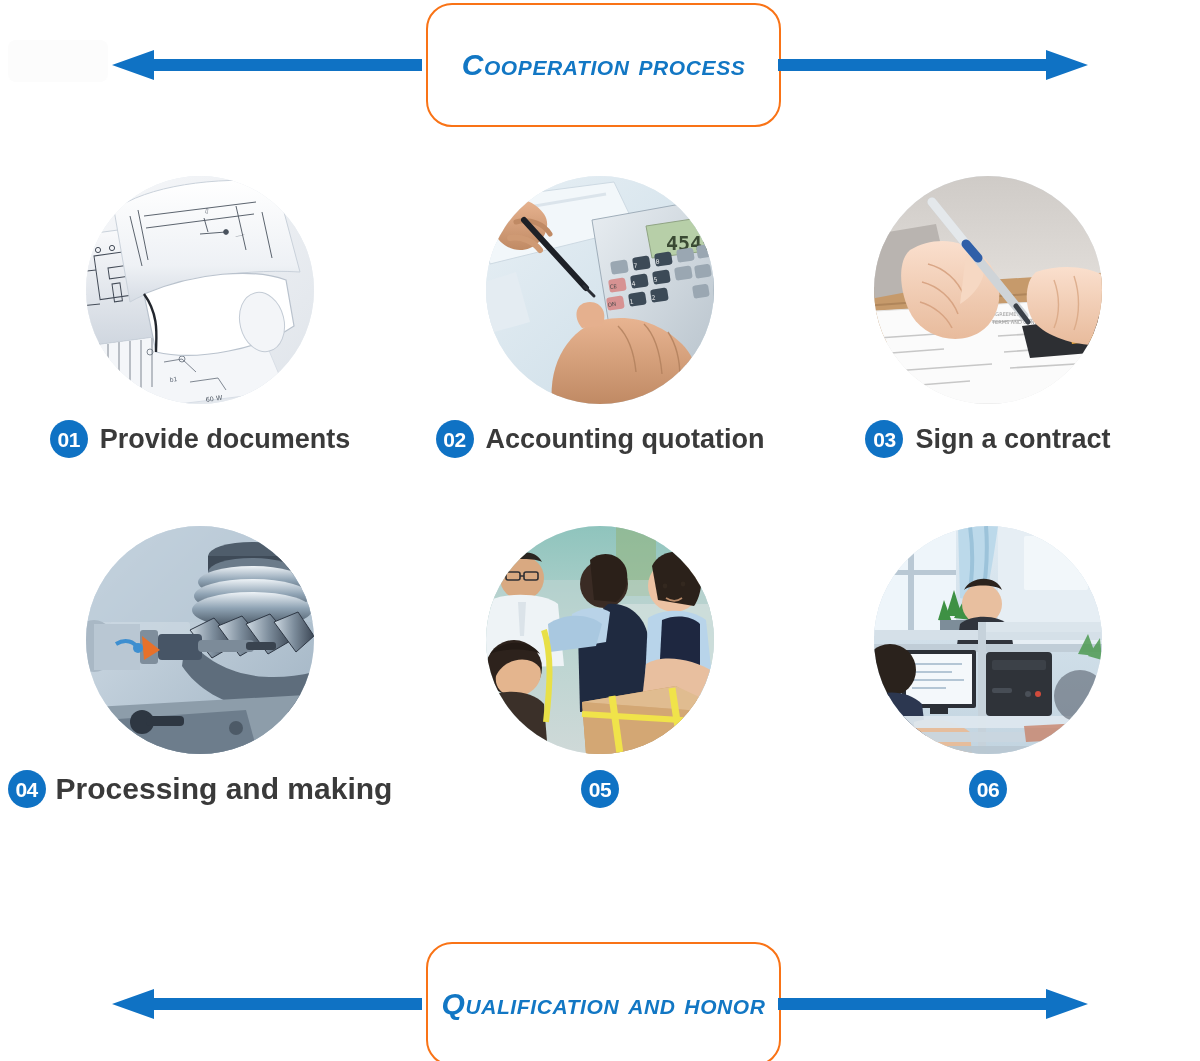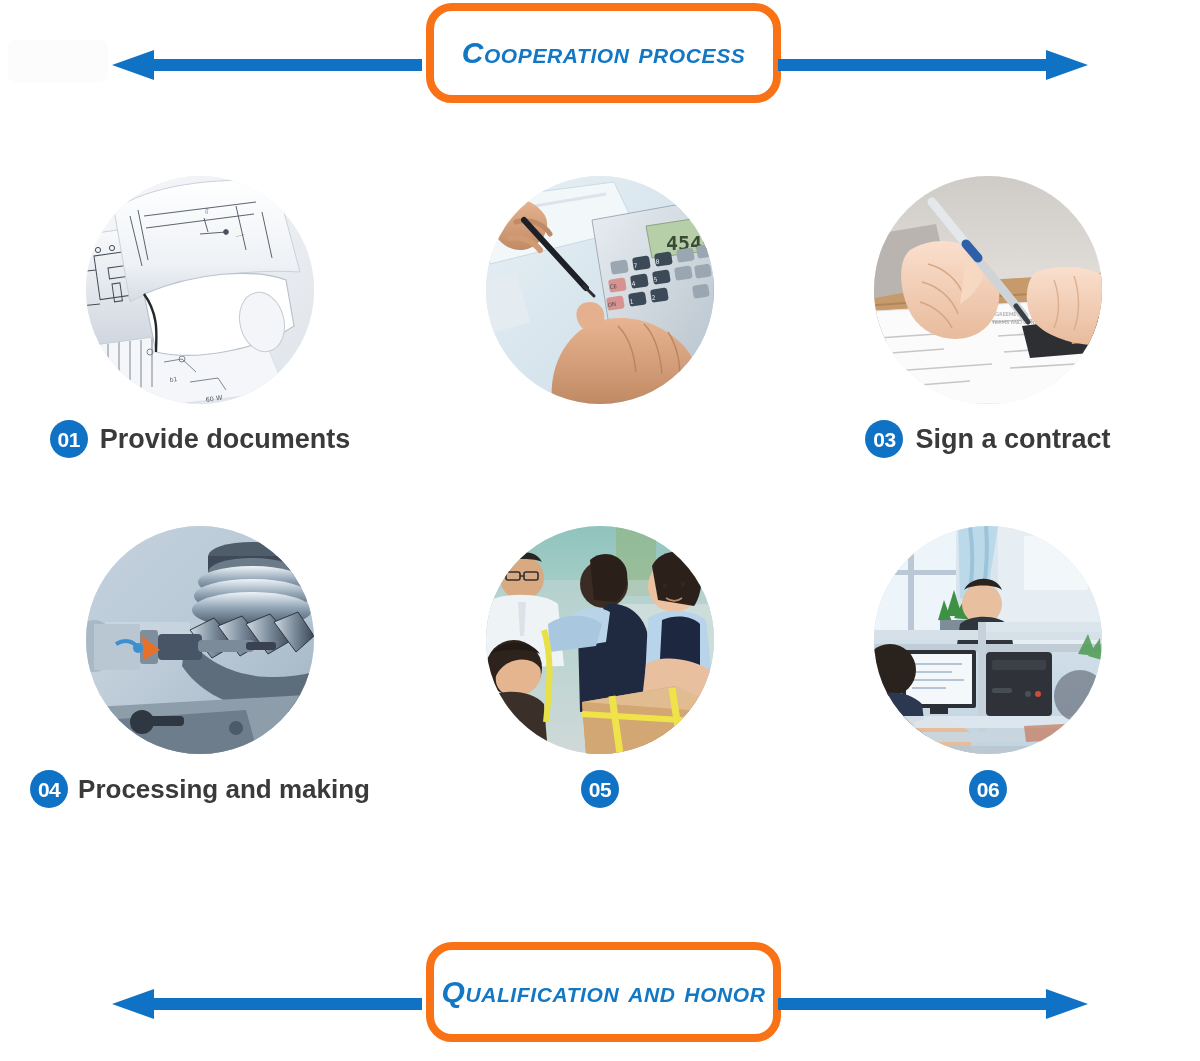--- a/index.html
+++ b/index.html
@@ -31,22 +31,22 @@
   .arrow-left  { left: 112px;  width: 310px; }
   .arrow-right { left: 778px;  width: 310px; }
 
   .arrow-left svg, .arrow-right svg { display: block; width: 100%; height: 100%; }
 
   .label-box {
     position: absolute;
     left: 426px;
     top: 3px;
     width: 355px;
-    height: 100px;
-    border: 8px solid #f97316;
+    height: 124px;
+    border: 2px solid #f97316;
     border-radius: 26px;
     background: #ffffff;
     display: flex;
     align-items: center;
     justify-content: center;
   }
   .label-text {
     color: #1277c4;
     font-family: "Liberation Sans", sans-serif;
     font-style: italic;
@@ -122,21 +122,21 @@
   .step-label {
     color: #3a3a3a;
     font-size: 27px;
     font-weight: bold;
     white-space: nowrap;
     line-height: 1;
   }
 
   
   #step-row-2 .step-caption { gap: 10px; }
-  #step-row-2 .step-label { font-size: 26px; }
+  #step-row-2 .step-label { font-size: 30px; }
 
   
   #corner-watermark {
     position: absolute;
     left: 8px; top: 40px;
     width: 100px; height: 42px;
     border-radius: 8px;
     background: #fcfcfc;
     pointer-events: none;
   }
@@ -320,20 +320,24 @@
 
           <path d="M66,228 C62,186 84,152 116,144 C146,137 176,148 196,168 C214,186 216,214 206,228 Z" fill="url(#skin1)"></path>
           <g stroke="#b07f5c" stroke-width="1.4" fill="none" opacity="0.8">
             <path d="M132,150 C142,160 148,176 150,196"></path>
             <path d="M158,148 C168,158 174,176 176,198"></path>
             <path d="M182,156 C190,168 194,184 194,202"></path>
           </g>
           <path d="M96,152 C86,140 90,126 104,126 C116,126 122,138 116,150" fill="#e5b08e"></path>
         </svg>
       </div>
+      <div class="step-caption">
+        <span class="step-badge">02</span>
+        <span class="step-label">Accounting quotation</span>
+      </div>
     </div>
 
     <div class="step-cell col-2">
       <div class="step-photo">
         <svg viewBox="0 0 228 228">
           <defs>
             <linearGradient id="wallBg" x1="0" y1="0" x2="0" y2="1">
               <stop offset="0%" stop-color="#cfcbc7"></stop>
                 <stop offset="60%" stop-color="#e6e2de"></stop>
               <stop offset="100%" stop-color="#f4f2f0"></stop>

